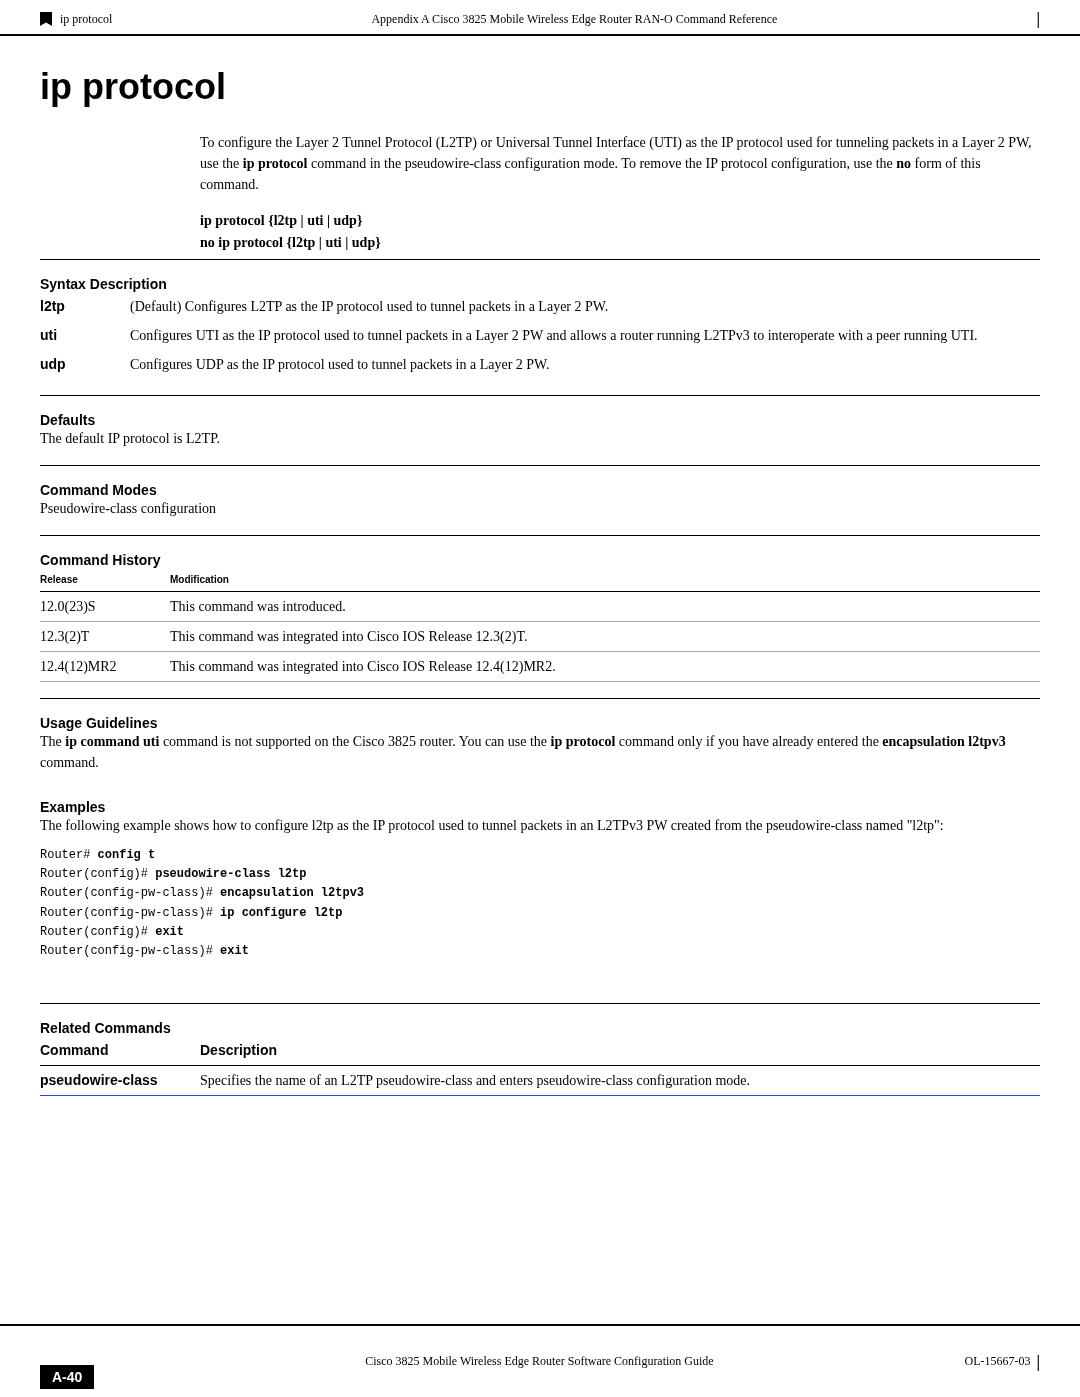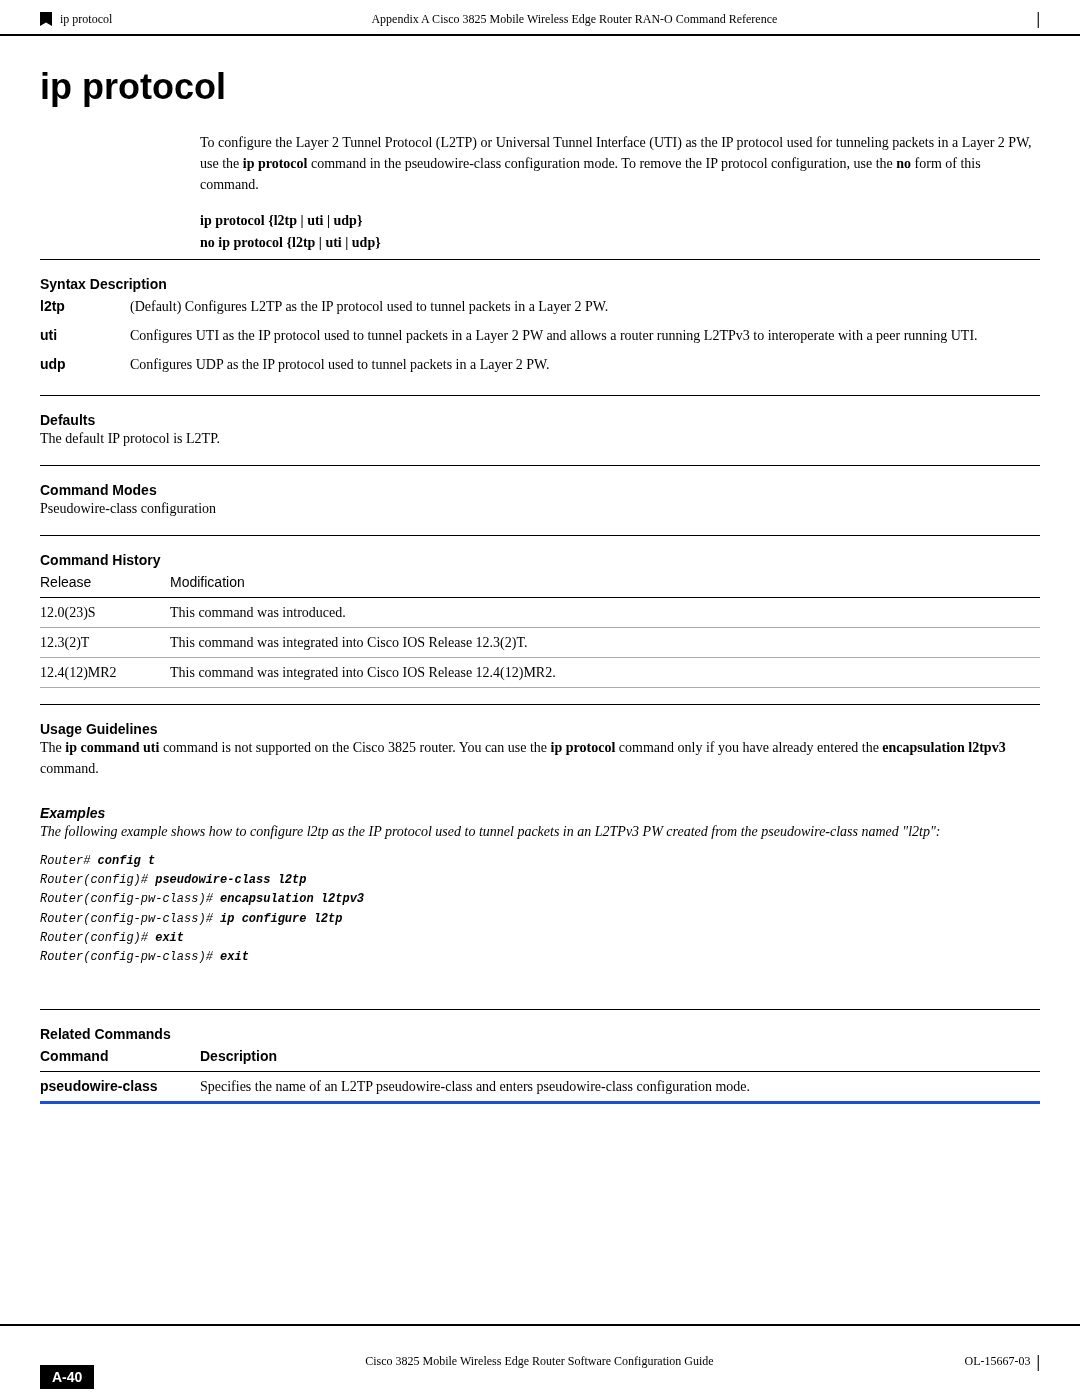--- a/index.html
+++ b/index.html
@@ -122,23 +122,23 @@
       font-family: Arial, sans-serif;
       padding-right: 16px;
     }
 
     
     .history-table {
       width: 100%;
       border-collapse: collapse;
     }
     .history-table th {
-      font-weight: normal;
-      font-family: Arial, sans-serif;
-      font-size: 14px;
+      font-weight: bold;
+      font-family: Arial, sans-serif;
+      font-size: 10px;
       text-align: left;
       padding: 4px 8px 4px 0;
       border-bottom: 1px solid #000;
     }
     .history-table td {
       padding: 4px 8px 4px 0;
       font-size: 14px;
       vertical-align: top;
       border-bottom: 1px solid #aaa;
       line-height: 1.5;
@@ -158,21 +158,21 @@
       font-family: Arial, sans-serif;
       font-size: 14px;
       text-align: left;
       padding: 4px 8px 4px 0;
       border-bottom: 1px solid #000;
     }
     .related-table td {
       padding: 4px 8px 4px 0;
       font-size: 14px;
       vertical-align: top;
-      border-bottom: 3px solid #1d4ed8;
+      border-bottom: 1px solid #1d4ed8;
       line-height: 1.5;
     }
     .related-table td:first-child {
       width: 160px;
       font-weight: bold;
       font-family: Arial, sans-serif;
     }
 
     
     .examples-label {
@@ -321,21 +321,21 @@
   <div class="section-row">
     <div class="section-label">Usage Guidelines</div>
     <div class="section-content">
       <span>
         The <strong>ip command uti</strong> command is not supported on the Cisco 3825 router. You can use the <strong>ip protocol</strong>
         command only if you have already entered the <strong>encapsulation l2tpv3</strong> command.
       </span>
     </div>
   </div>
 
-  <div class="section-row no-border-top" style="border-top: none; padding-top: 10px; font-style: italic;">
+  <div class="section-row no-border-top" style="border-top: none; padding-top: 10px;">
     <div class="section-label examples-label">Examples</div>
     <div class="section-content">
       <p>The following example shows how to configure l2tp as the IP protocol used to tunnel packets in an L2TPv3 PW created from the pseudowire-class named "l2tp":</p>
       <div class="code-block">
         <div>Router# <strong>config t</strong></div>
         <div>Router(config)# <strong>pseudowire-class l2tp</strong></div>
         <div>Router(config-pw-class)# <strong>encapsulation l2tpv3</strong></div>
         <div>Router(config-pw-class)# <strong>ip configure l2tp</strong></div>
         <div>Router(config)# <strong>exit</strong></div>
         <div>Router(config-pw-class)# <strong>exit</strong></div>

